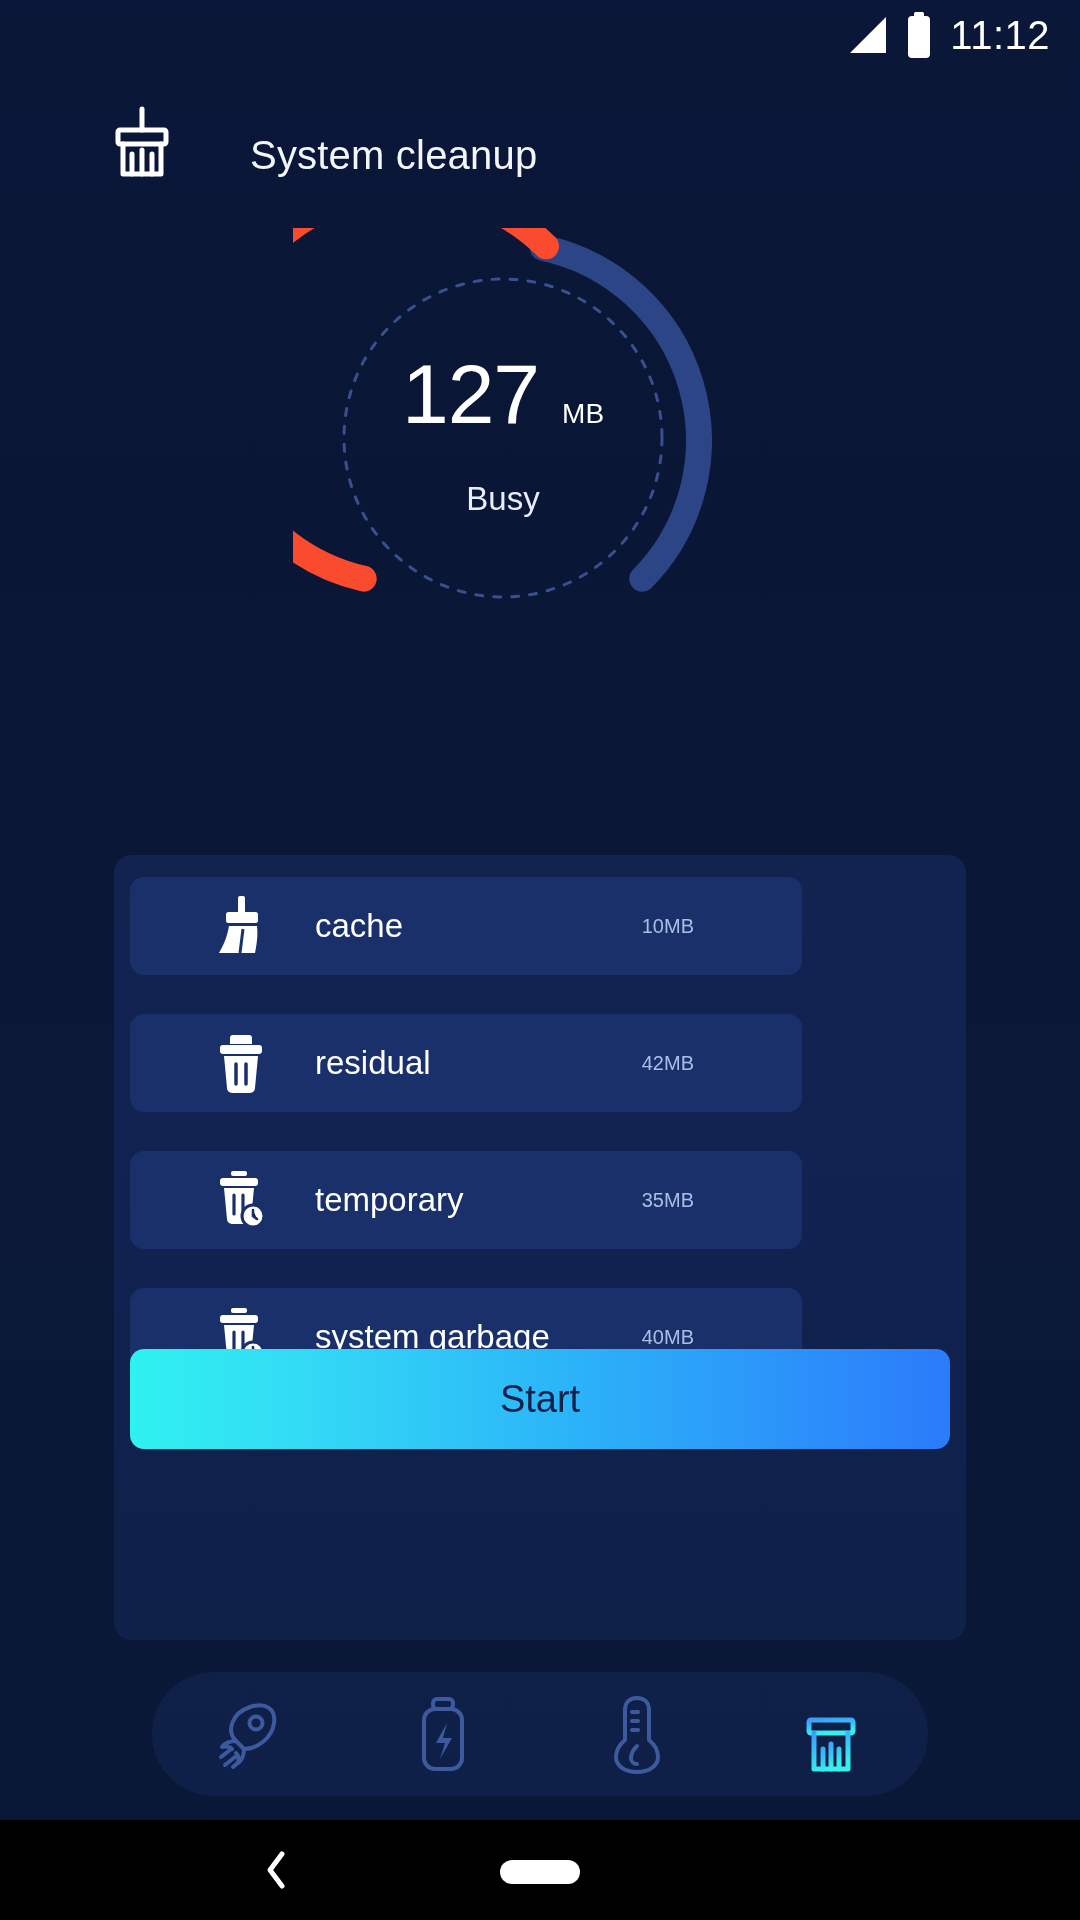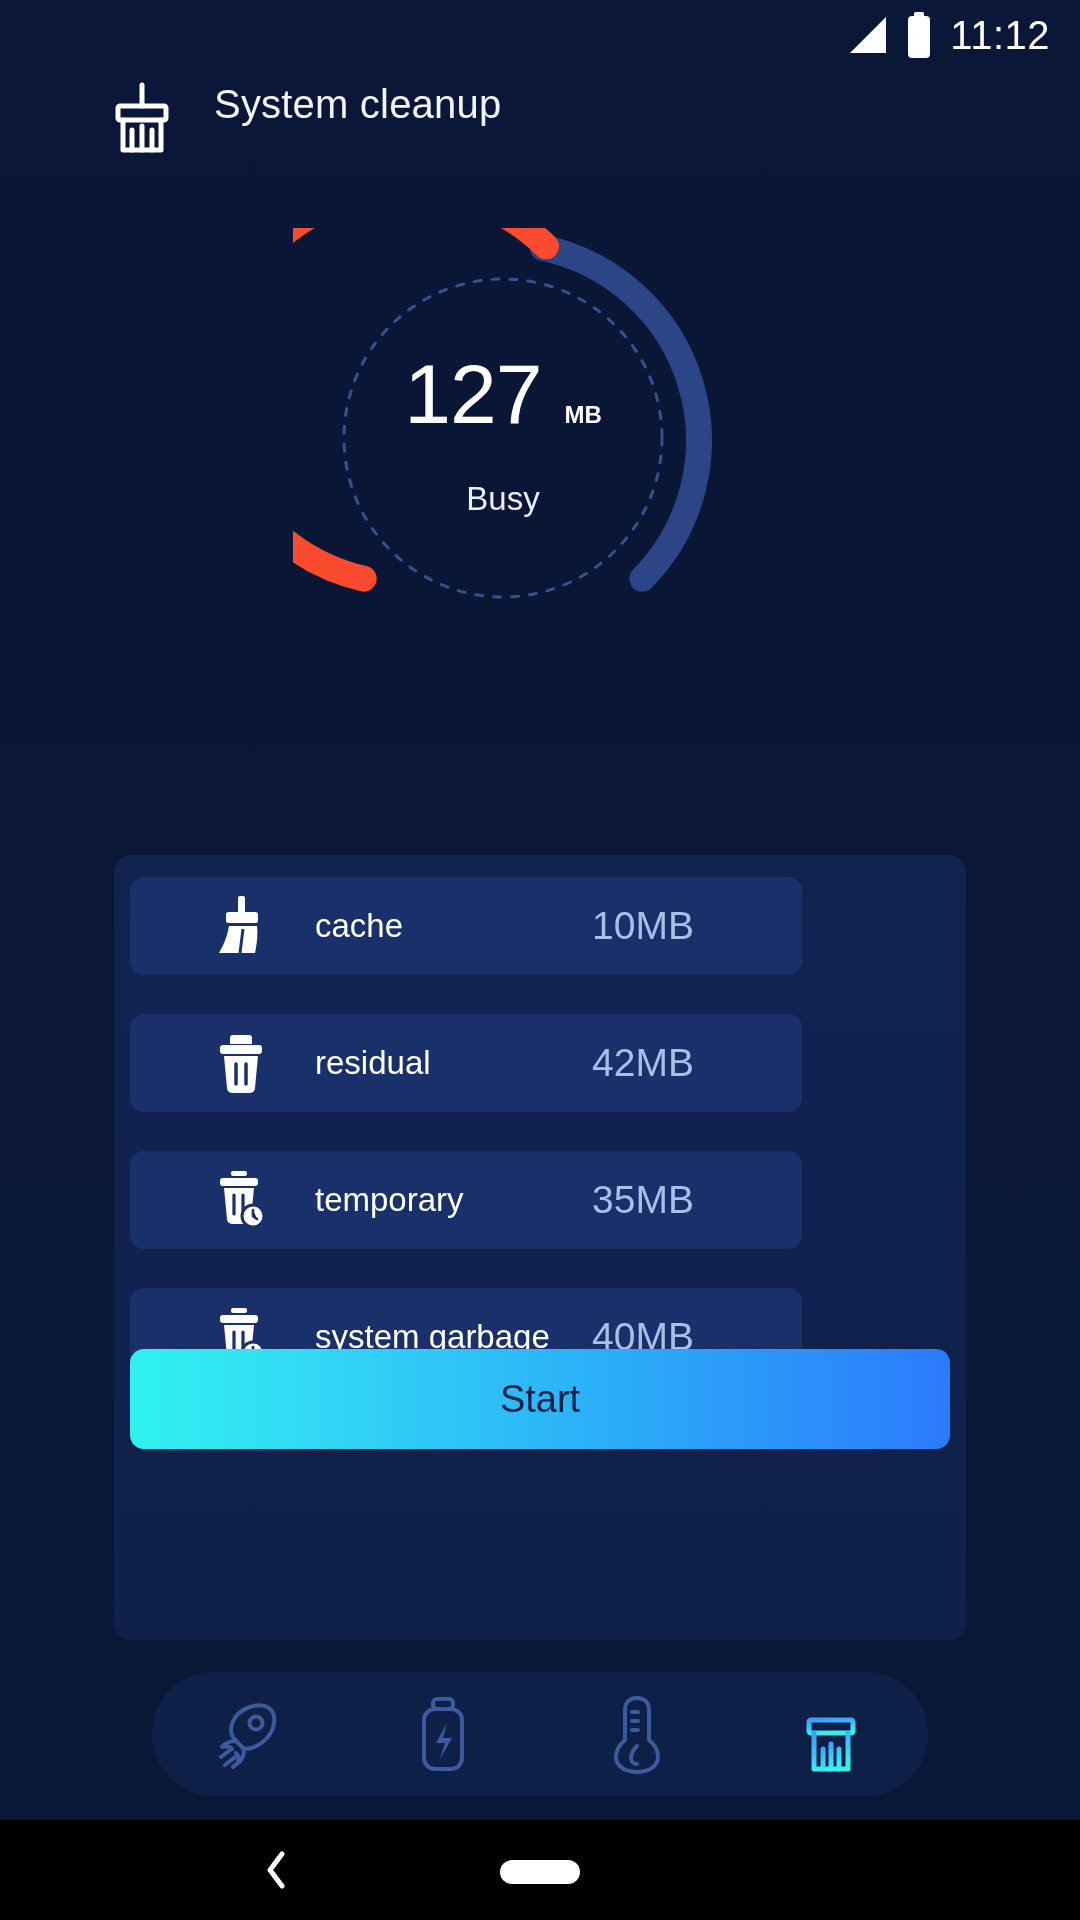--- a/index.html
+++ b/index.html
@@ -29,21 +29,21 @@
   .sb-signal svg { display:block; }
   .sb-batt { width:26px; height:46px; position:relative; }
   .sb-time {
     color:#ffffff; font-size:40px; letter-spacing:0.5px;
     font-family:"Liberation Sans", sans-serif;
   }
 
   
   .appbar {
     position:absolute; top:82px; left:0; width:1080px; height:96px;
-    display:flex; align-items:flex-start; padding-left:110px; gap:40px;
+    display:flex; align-items:flex-end; padding-left:110px; gap:76px;
   }
   .appbar-icon { width:64px; height:72px; flex:0 0 auto; }
   .appbar-title {
     color:#f2f5fb; font-size:40px; font-weight:400; letter-spacing:0.2px;
   }
 
   
   .gauge-wrap {
     position:absolute; left:0; top:228px; width:1006px; height:420px;
   }
@@ -54,21 +54,21 @@
   .gauge svg { display:block; }
   .gauge-center {
     position:absolute; left:0; top:0; width:420px; height:420px;
     display:flex; flex-direction:column; align-items:center; justify-content:center;
   }
   .gauge-value-row {
     display:flex; align-items:baseline; justify-content:center;
     transform:translateY(-6px);
   }
   .gauge-value { color:#ffffff; font-size:84px; font-weight:400; line-height:1; letter-spacing:-1px; }
-  .gauge-unit { color:#ffffff; font-size:24px; margin-left:23px; line-height:1;font-weight:bold; }
+  .gauge-unit { color:#ffffff; font-size:28px; margin-left:23px; line-height:1; }
   .gauge-status { color:#e9eefa; font-size:33px; margin-top:38px; }
 
   
   .panel {
     position:absolute; left:114px; top:855px; width:852px; height:785px;
     background:linear-gradient(180deg,#122350 0%,#112250 50%,#0f2049 100%);
     border-radius:18px;
   }
   .rows { position:absolute; left:16px; top:22px; width:820px; }
   .row {
@@ -79,21 +79,21 @@
     margin-bottom:39px;
   }
   .row-icon {
     width:66px; height:66px; margin-left:78px;
     display:flex; align-items:center; justify-content:center; flex:0 0 auto;
   }
   .row-label {
     color:#ffffff; font-size:33px; margin-left:41px; flex:1 1 auto;
   }
   .row-size {
-    color:#a9bfe8; font-size:39px; margin-right:108px; flex:0 0 auto;
+    color:#a9bfe8; font-size:20px; margin-right:108px; flex:0 0 auto;
   }
 
   
   .start-btn {
     position:absolute; left:16px; top:494px; width:820px; height:100px;
     border-radius:14px;
     background:linear-gradient(90deg,#2ff2ef 0%,#33d9f5 22%,#2bb2f8 55%,#2b7bfb 100%);
     display:flex; align-items:center; justify-content:center;
     cursor:pointer; border:none;
   }

